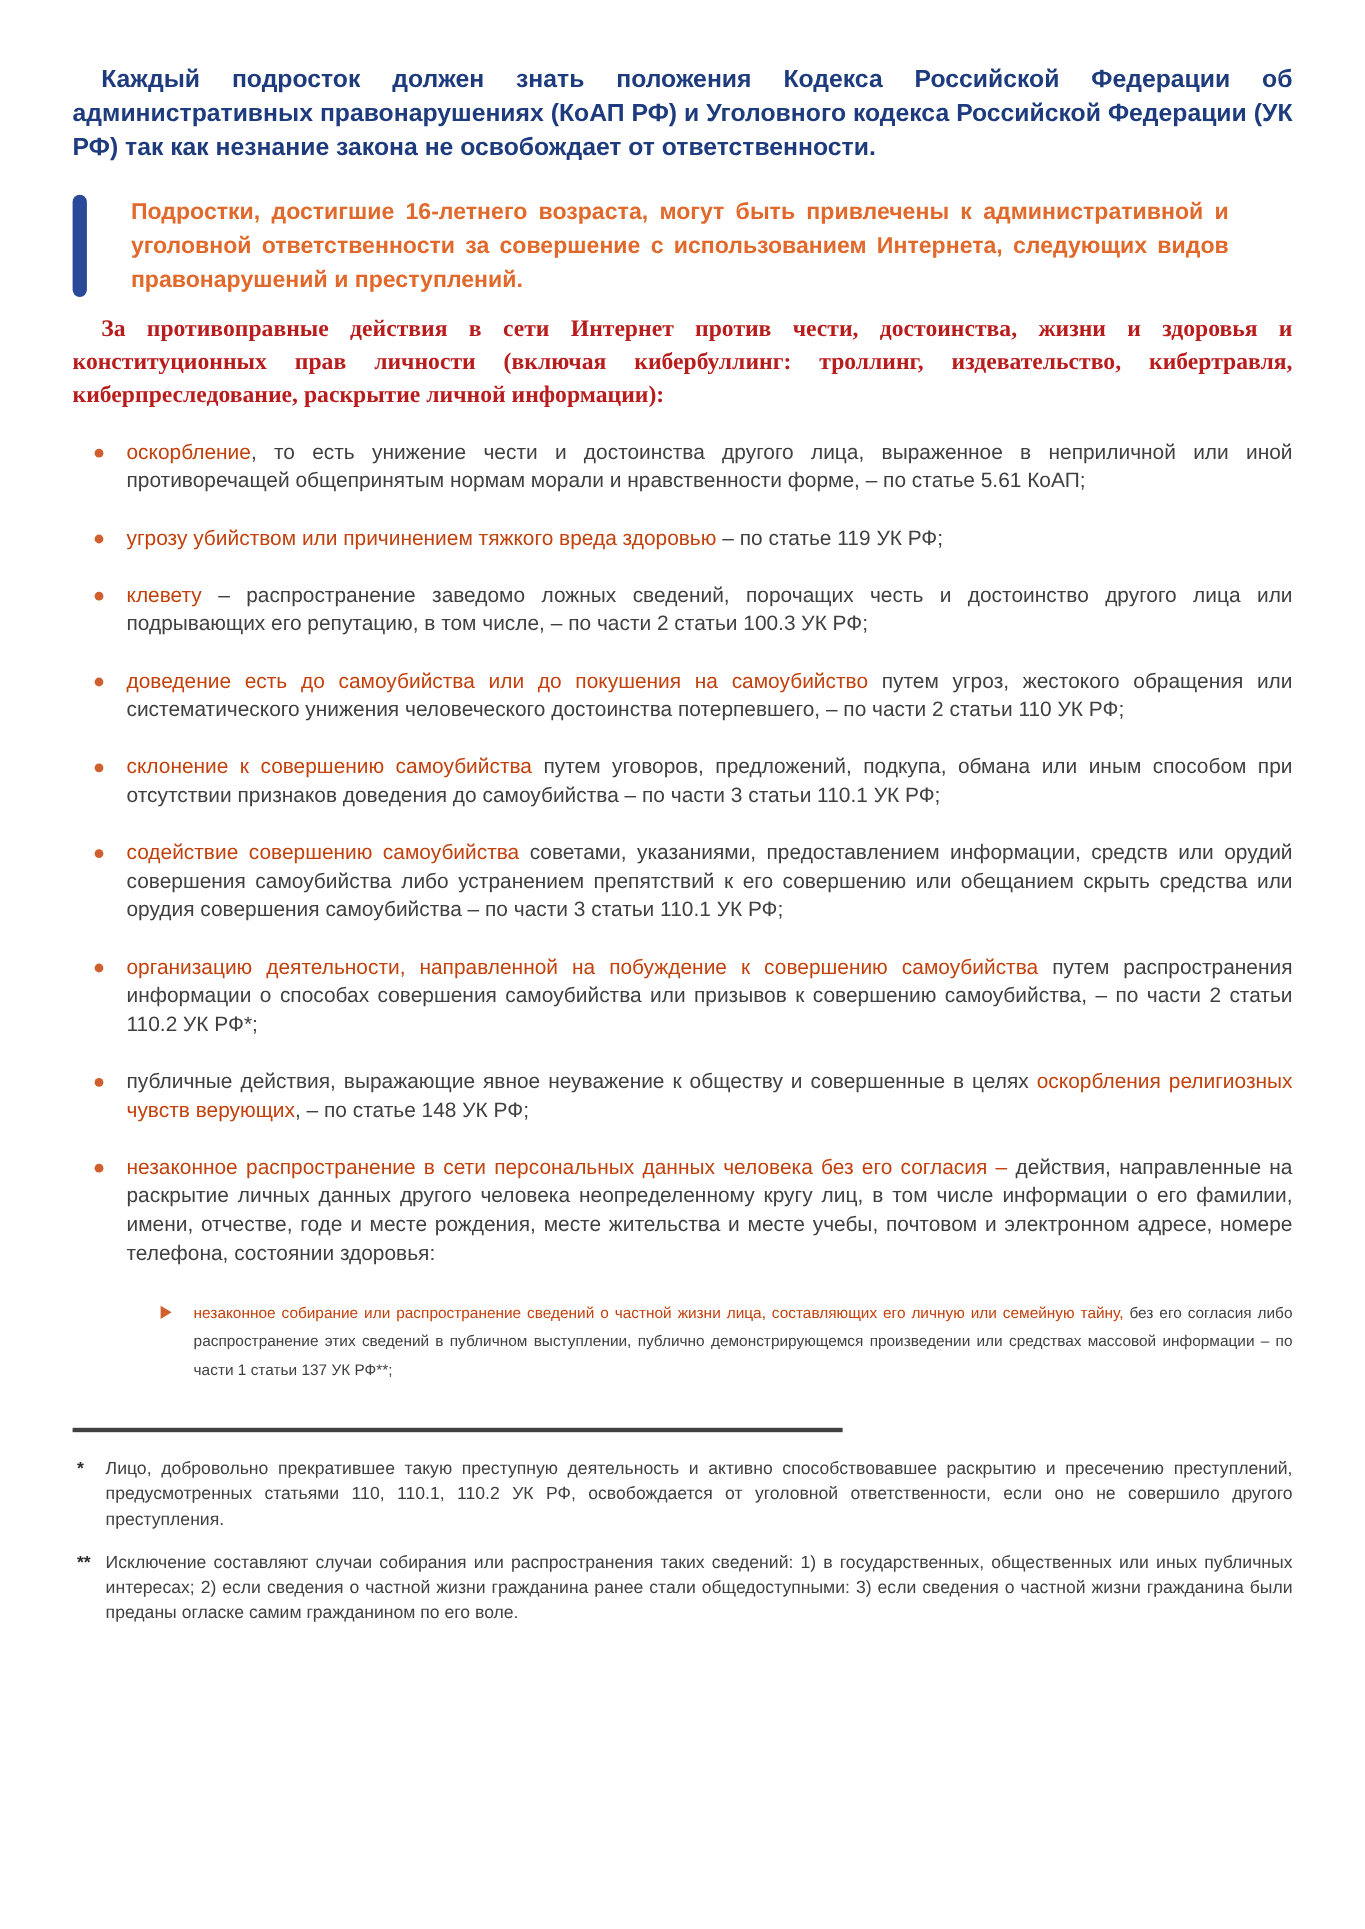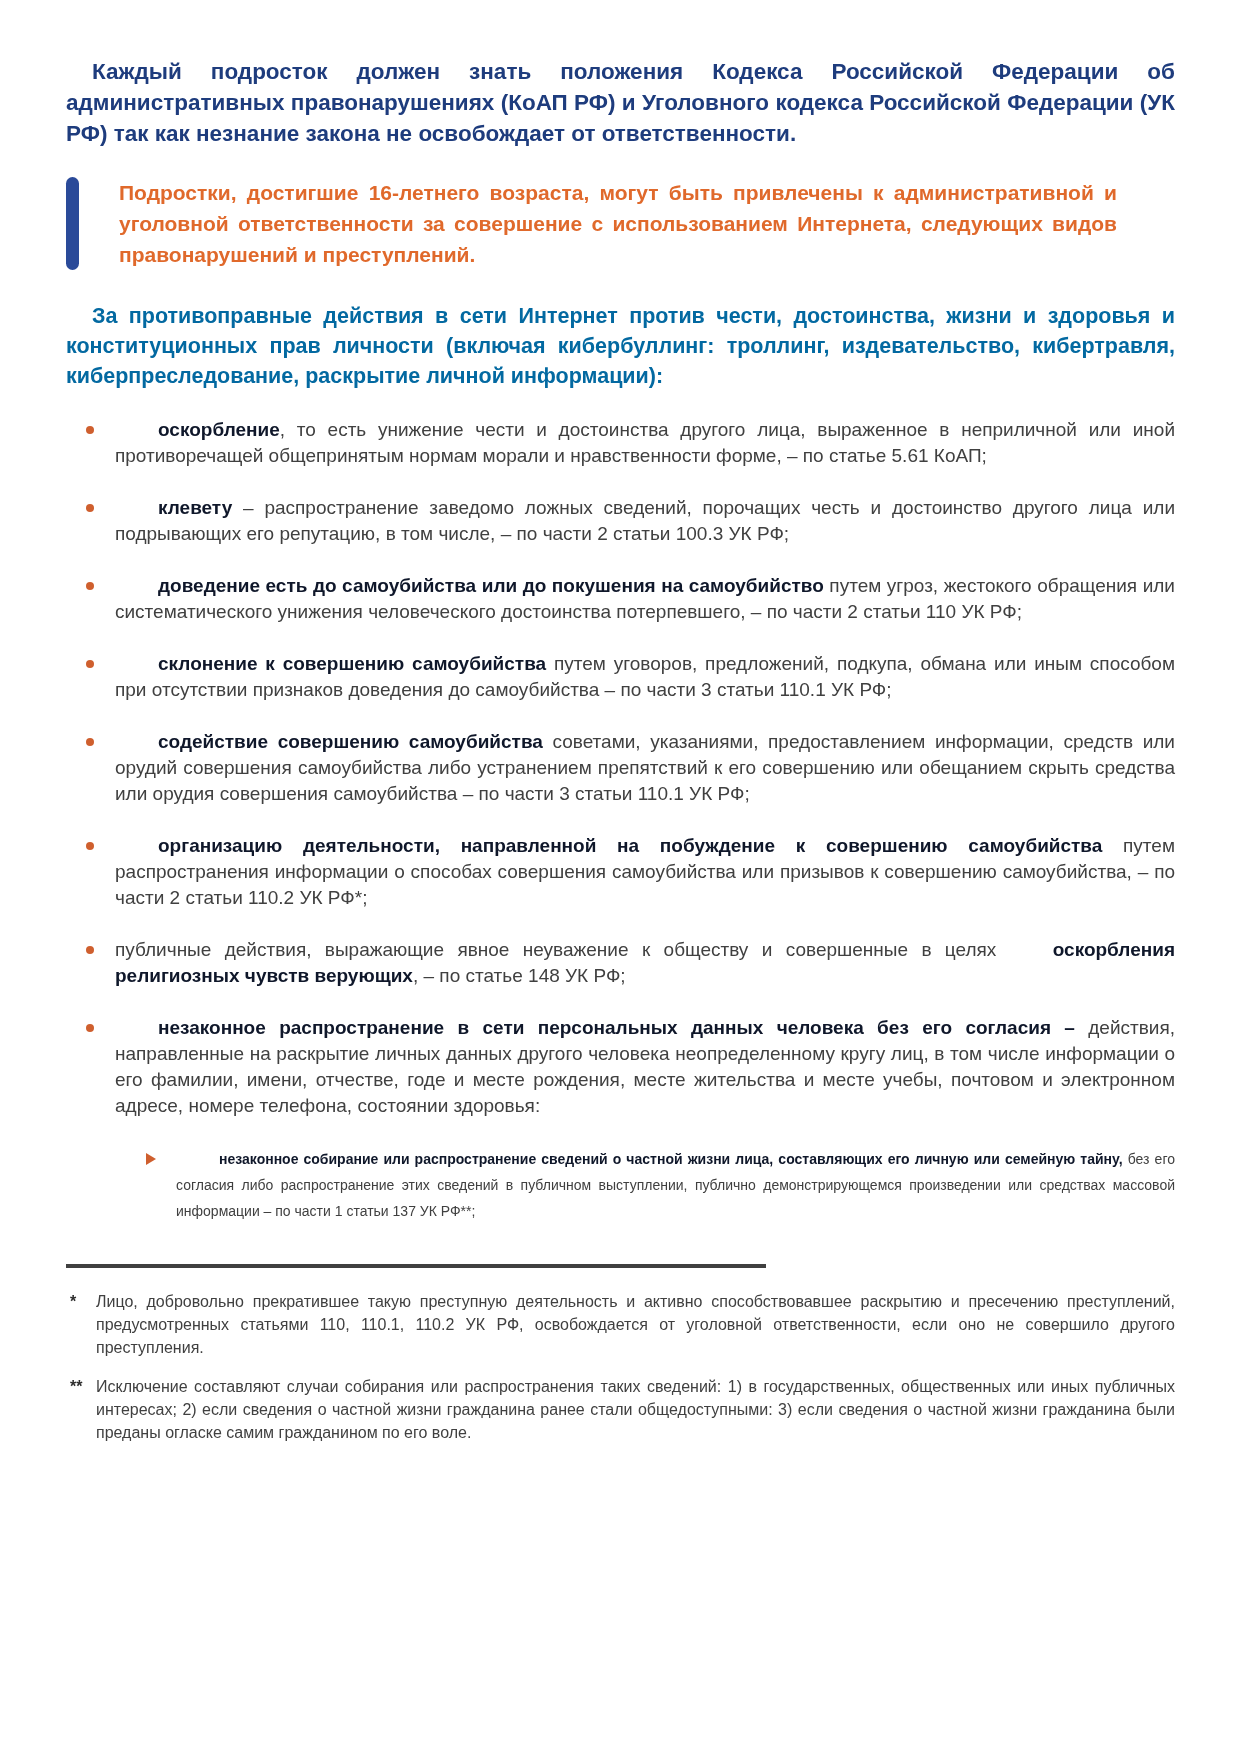--- a/index.html
+++ b/index.html
@@ -42,27 +42,28 @@
   .callout-text {
     color: #e0692b;
     font-weight: 700;
     font-size: 21px;
     line-height: 31px;
     text-align: justify;
     margin-left: 40px;
   }
   
   .intro {
-    color: #0369a1;
+    color: #b91c1c;
     font-weight: 700;
     font-size: 21.5px;
     line-height: 30px;
     text-align: justify;
     text-indent: 26px;
-    margin-top: 31px;
+    margin-top: 13px;
+    font-family: Liberation Serif, serif;
   }
   
   ul.offenses { list-style: none; margin-top: 0; }
   ul.offenses li {
     position: relative;
     margin-top: 26px;
     padding-left: 49px;
     font-size: 19px;
     line-height: 26px;
     color: #404040;
@@ -70,21 +71,21 @@
   }
   ul.offenses li .dot {
     position: absolute;
     left: 20px;
     top: 9px;
     width: 8px;
     height: 8px;
     border-radius: 50%;
     background: #cf5f2e;
   }
-  b, .bld { font-weight: 700; color: #0f172a; margin-left: 43px; }
+  b, .bld { font-weight: 400; color: #c2410c; }
   
   .subitem {
     position: relative;
     margin-top: 27px;
     padding-left: 110px;
     font-size: 14px;
     line-height: 26px;
     color: #404040;
     text-align: justify;
   }
@@ -135,20 +136,23 @@
     <p class="callout-text">Подростки, достигшие 16-летнего возраста, могут быть привлечены к административной и уголовной ответственности за совершение с использованием Интернета, следующих видов правонарушений и преступлений.</p>
   </div>
 
   <p class="intro">За противоправные действия в сети Интернет против чести, достоинства, жизни и здоровья и конституционных прав личности (включая кибербуллинг: троллинг, издевательство, кибертравля, киберпреследование, раскрытие личной информации):</p>
 
   <ul class="offenses">
     <li>
       <span class="dot"></span><span></span><b>оскорбление</b><span>, то есть унижение чести и достоинства другого лица, выраженное в неприличной или иной противоречащей общепринятым нормам морали и нравственности форме, – по статье 5.61 КоАП;</span>
     </li>
     <li>
+      <span class="dot"></span><span></span><b>угрозу убийством или причинением тяжкого вреда здоровью</b><span> – по статье 119 УК РФ;</span>
+    </li>
+    <li>
       <span class="dot"></span><span></span><b>клевету</b><span> – распространение заведомо ложных сведений, порочащих честь и достоинство другого лица или подрывающих его репутацию, в том числе, – по части 2 статьи 100.3 УК РФ;</span>
     </li>
     <li>
       <span class="dot"></span><span></span><b>доведение есть до самоубийства или до покушения на самоубийство</b><span> путем угроз, жестокого обращения или систематического унижения человеческого достоинства потерпевшего, – по части 2 статьи 110 УК РФ;</span>
     </li>
     <li>
       <span class="dot"></span><span></span><b>склонение к совершению самоубийства</b><span> путем уговоров, предложений, подкупа, обмана или иным способом при отсутствии признаков доведения до самоубийства – по части 3 статьи 110.1 УК РФ;</span>
     </li>
     <li>
       <span class="dot"></span><span></span><b>содействие совершению самоубийства</b><span> советами, указаниями, предоставлением информации, средств или орудий совершения самоубийства либо устранением препятствий к его совершению или обещанием скрыть средства или орудия совершения самоубийства – по части 3 статьи 110.1 УК РФ;</span>

